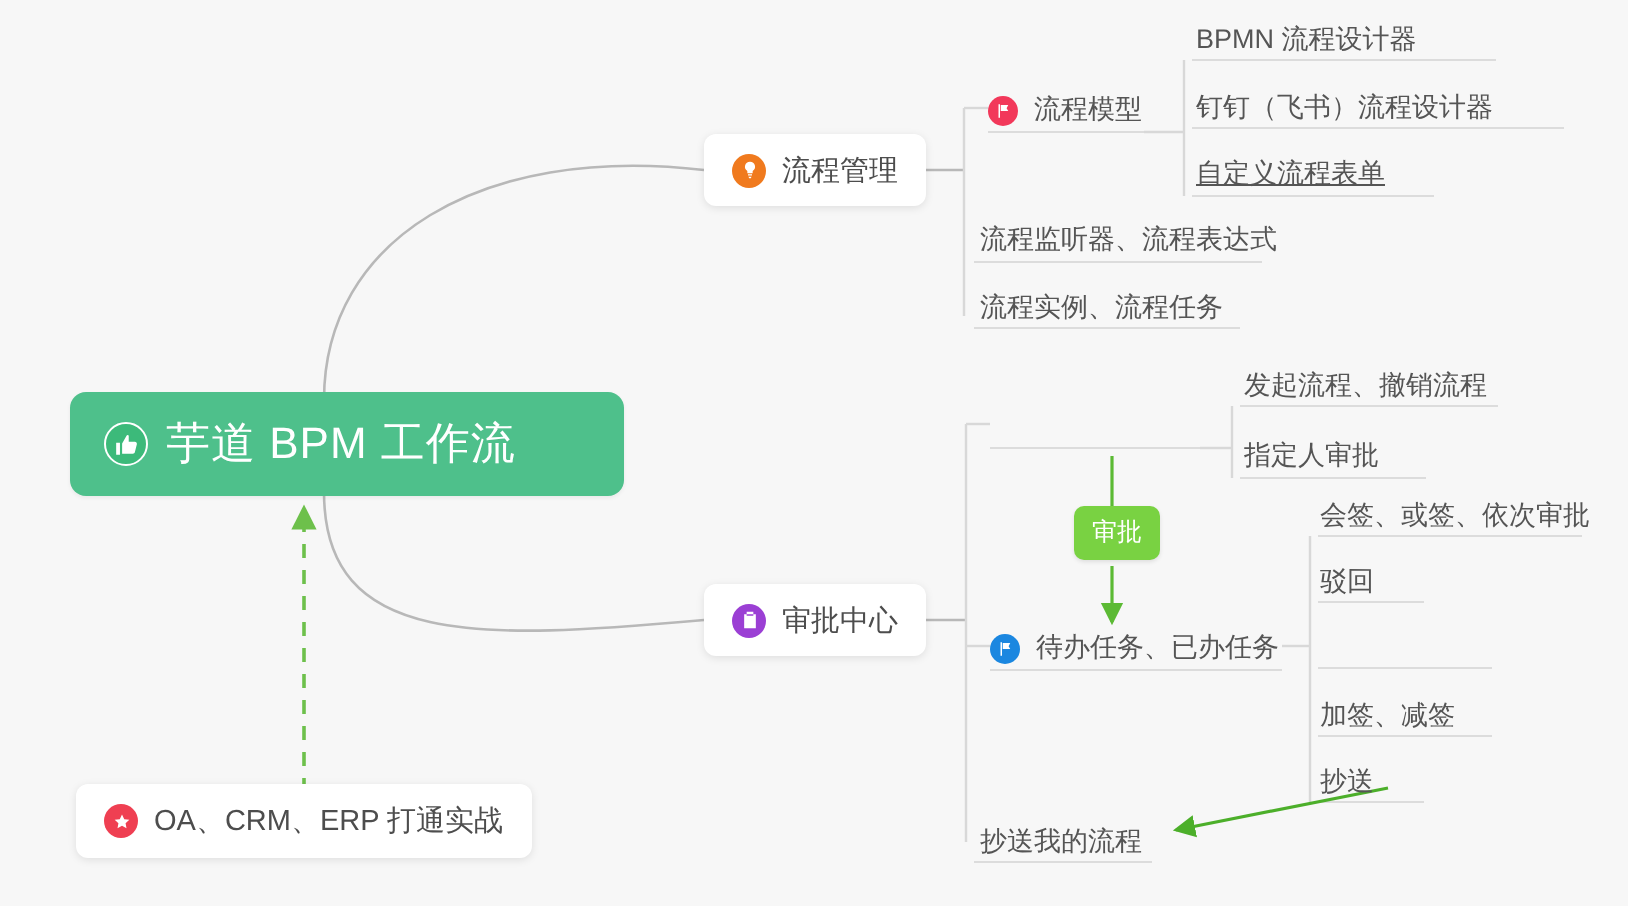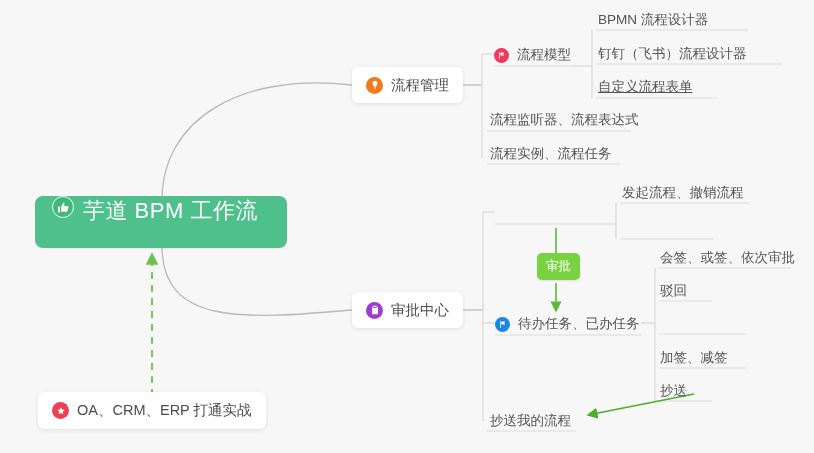--- a/index.html
+++ b/index.html
@@ -17,24 +17,24 @@
   svg.links {
     position: absolute; left: 0; top: 0;
     width: 814px; height: 453px;
     pointer-events: none;
   }
 
   
   .root-node {
     position: absolute;
     left: 35px; top: 196px;
-    width: 252px; height: 52px;
+    width: 277px; height: 52px;
     background: #4ec08b;
     border-radius: 8px;
-    display: flex; align-items: flex-start;
+    display: flex; align-items: center;
     padding-left: 17px;
     box-shadow: 0 1px 2px rgba(0,0,0,0.06);
   }
   .root-label {
     color: #ffffff;
     font-size: 22px;
     letter-spacing: 0.5px;
     margin-left: 9px;
     white-space: nowrap;
   }
@@ -216,20 +216,23 @@
       <svg width="10" height="10" viewBox="0 0 24 24" aria-hidden="true">
         <path fill="#ffffff" d="M8 2h8v3H8zM5 5h3v2h8V5h3v17H5z"></path>
       </svg>
     </span>
     <span class="label">审批中心</span>
   </div>
 
   <div class="text-node" style="left:622px; top:182px;">
     <span class="label">发起流程、撤销流程</span>
   </div>
+  <div class="text-node" style="left:622px; top:217px;">
+    <span class="label">指定人审批</span>
+  </div>
 
   <div class="text-node with-icon" style="left:495px; top:313px;">
     <span class="icon-circle mini-icon" style="background:#1b87e0; width:15px; height:15px;">
       <svg width="9" height="9" viewBox="0 0 24 24" aria-hidden="true">
         <path fill="#ffffff" d="M6 3h2v18H6zM9 4h10l-2.2 4.2L19 12H9z"></path>
       </svg>
     </span>
     <span class="label">待办任务、已办任务</span>
   </div>
 

